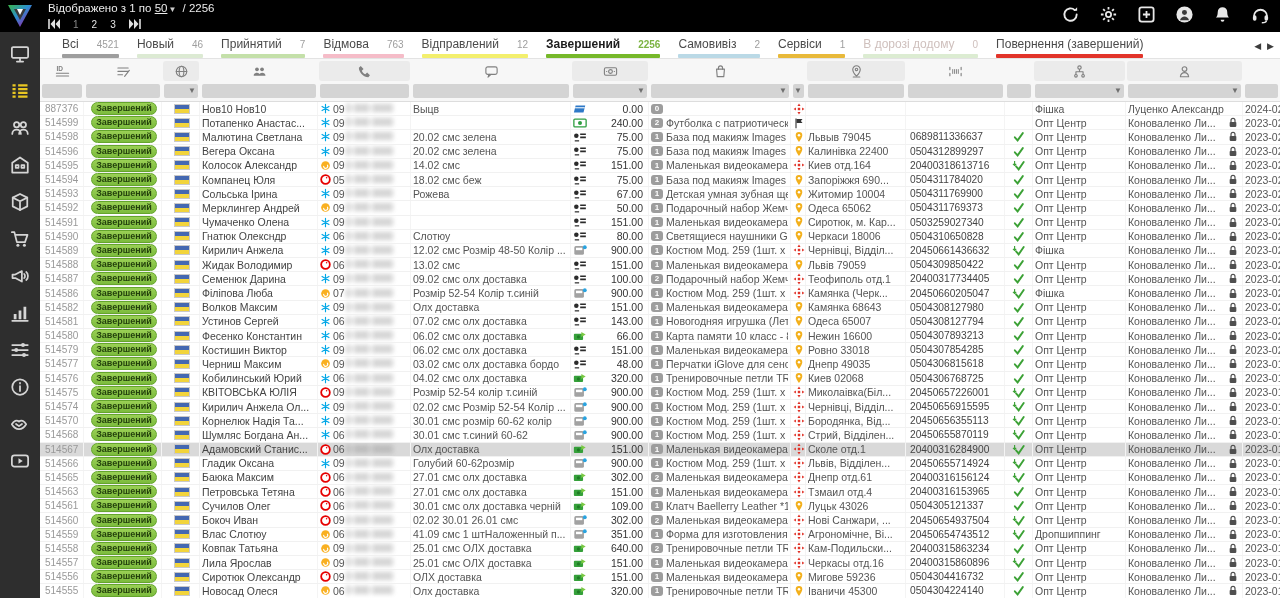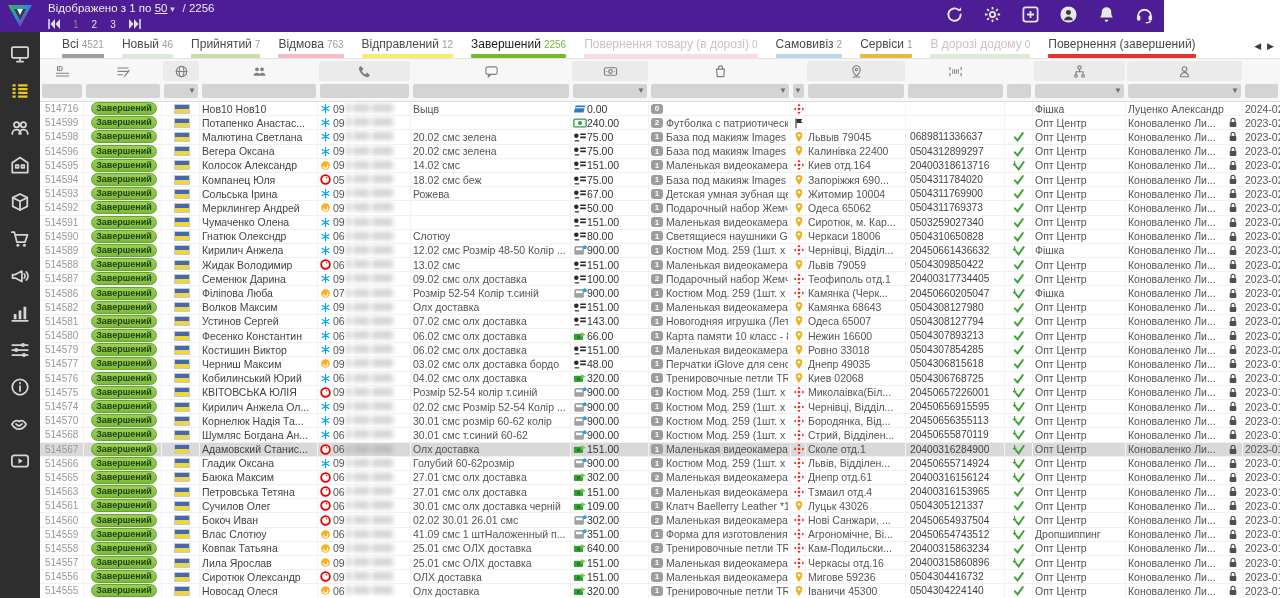--- a/index.html
+++ b/index.html
@@ -1,19 +1,19 @@
 <!DOCTYPE html>
 <html><head>
 <meta charset="utf-8">
 <style>
   html,body{margin:0;padding:0}
   body{width:1280px;height:598px;overflow:hidden;position:relative;background:#fff;
        font-family:"Liberation Sans",sans-serif;-webkit-font-smoothing:antialiased}
   
-  .topbar{position:absolute;left:0;top:0;width:1164px;height:32px;background:#4c1d95;z-index:6}
+  .topbar{position:absolute;left:0;top:0;width:1280px;height:32px;background:#000000;z-index:6}
   .logo{position:absolute;left:7px;top:3px;width:26px;height:26px}
   .shown{position:absolute;left:48px;top:2px;color:#ececec;font-size:11.5px;white-space:nowrap}
   .shown .psz{text-decoration:underline;cursor:pointer}
   .shown .caret{font-size:8px;color:#ccc;margin:0 3px 0 1px}
   .pager{position:absolute;left:48px;top:17px;display:flex;align-items:center;gap:13px;height:14px}
   .pager .pg{font-size:10px;color:#e4e4e4;cursor:pointer}
   .pager .pg.cur{color:#8a8a8a}
   .pager svg{display:block;cursor:pointer}
   .top-icons{position:absolute;right:10px;top:5px;display:flex;align-items:center;gap:19px}
   .top-icons .ti{width:19px;height:19px;cursor:pointer}
@@ -24,22 +24,22 @@
   .sb{width:20px;height:20px;color:#d5d5d5;cursor:pointer;flex:0 0 auto}
   .sb svg{display:block;width:20px;height:20px}
   .sb.active{color:#e9c722}
   
   .content{position:absolute;left:40px;top:32px;width:1240px;height:566px;background:#fff}
   
   .tabbar{height:27px;border-bottom:1px solid #e3e3e3;background:#fff;display:flex;align-items:stretch;
           overflow:hidden;position:relative;padding-left:13px;box-sizing:border-box}
   .tab{display:flex;flex-direction:column;justify-content:flex-end;padding:0 9px;white-space:nowrap;cursor:pointer}
   .tab .tl{font-size:12px;color:#4a4a4a;padding-bottom:3px}
-  .tab .tl .cnt{font-size:10px;color:#9e9e9e;margin-left:3px}
-  .tab.active .tl{color:#1d1d1d;font-weight:normal}
+  .tab .tl .cnt{font-size:10px;color:#9e9e9e;margin-left:18px}
+  .tab.active .tl{color:#1d1d1d;font-weight:bold}
   .tab.active .tl .cnt{color:#7cb342}
   .tab.disabled .tl,.tab.disabled .tl .cnt{color:#cfc0bd}
   .tab .ul{height:4px;border-radius:1px;margin-bottom:0}
   .tabnav{position:absolute;right:0;top:0;height:27px;background:#fff;display:flex;align-items:center;
           gap:6px;padding:0 6px;z-index:3}
   .tabnav span{font-size:9px;color:#3c3c3c;cursor:pointer}
   
   :root{--cols:44px 78px 38px 118px 93px 160px 78px 142px 15px 100px 99px 28px 93px 117px 37px}
   .thead{height:24px;background:#f7f7f7;display:grid;grid-template-columns:var(--cols)}
   .hcell{display:flex;align-items:center;justify-content:center;margin:2px 1px;border-radius:3px}
@@ -61,21 +61,21 @@
         color:#24420c;font-size:9px;font-weight:bold}
   .flag{width:16px;height:10px;margin-left:10px;border:1px solid #c9c9c9;box-sizing:border-box;
         background:linear-gradient(#4468b1 0 50%,#f2d43b 50% 100%)}
   .op{width:11px;height:11px;margin-right:2px;flex:0 0 auto}
   .op svg{width:11px;height:11px;display:block}
   .pfx{color:#555}
   .blurred{filter:blur(2.3px);color:#8b8b8b;font-size:10px;margin-left:1px;letter-spacing:-.3px}
   .cm{color:#555}
   .pay{width:14px;height:12px;flex:0 0 auto}
   .pay svg{width:14px;height:12px;display:block}
-  .val{flex:1;text-align:left;color:#333;padding-right:3px}
+  .val{flex:1;text-align:right;color:#333;padding-right:3px}
   .qty{min-width:10px;height:10px;padding:0 1px;background:#9d9d9d;border-radius:3px;color:#fff;
        font-size:8px;font-weight:bold;display:flex;align-items:center;justify-content:center;margin-right:3px;flex:0 0 auto}
   .ptx{color:#555;overflow:hidden}
   .pin{width:12px;height:12px;margin:0 auto}
   .pin svg{width:12px;height:12px;display:block}
   .lo{color:#555}
   .tt{color:#444;font-size:10.2px;padding-left:4px}
   .ck{justify-content:center;padding:0}
   .ck svg{width:13px;height:11px;display:block}
   .sr,.mg,.dt{color:#555}
@@ -264,24 +264,20 @@
         <span class="ul" style="background:#f5bcc8"></span>
       </div>
       <div class="tab ">
         <span class="tl">Відправлений<span class="cnt">12</span></span>
         <span class="ul" style="background:#f3ef6d"></span>
       </div>
       <div class="tab active">
         <span class="tl">Завершений<span class="cnt">2256</span></span>
         <span class="ul" style="background:#76b82a"></span>
       </div>
-      <div class="tab disabled">
-        <span class="tl">Повернення товару (в дорозі)<span class="cnt">0</span></span>
-        <span class="ul" style="background:#f8dde3"></span>
-      </div>
       <div class="tab ">
         <span class="tl">Самовивіз<span class="cnt">2</span></span>
         <span class="ul" style="background:#bad9e6"></span>
       </div>
       <div class="tab ">
         <span class="tl">Сервіси<span class="cnt">1</span></span>
         <span class="ul" style="background:#e8b93a"></span>
       </div>
       <div class="tab disabled">
         <span class="tl">В дорозі додому<span class="cnt">0</span></span>
@@ -402,21 +398,21 @@
       <div class="fbox">
         <span class="arr">▼</span>
       </div>
       <div class="fbox">
         <span class="arr">▼</span>
       </div>
       <div class="fbox"></div>
     </div>
   <div class="rows" id="rows">
       <div class="row">
-    <div class="c id">514716</div>
+    <div class="c id">887376</div>
     <div class="c">
           <span class="pill">Завершений</span>
         </div>
     <div class="c">
           <span class="flag"></span>
         </div>
     <div class="c nm">Нов10 Нов10</div>
     <div class="c">
           <span class="op">
             <svg viewBox="0 0 16 16">

